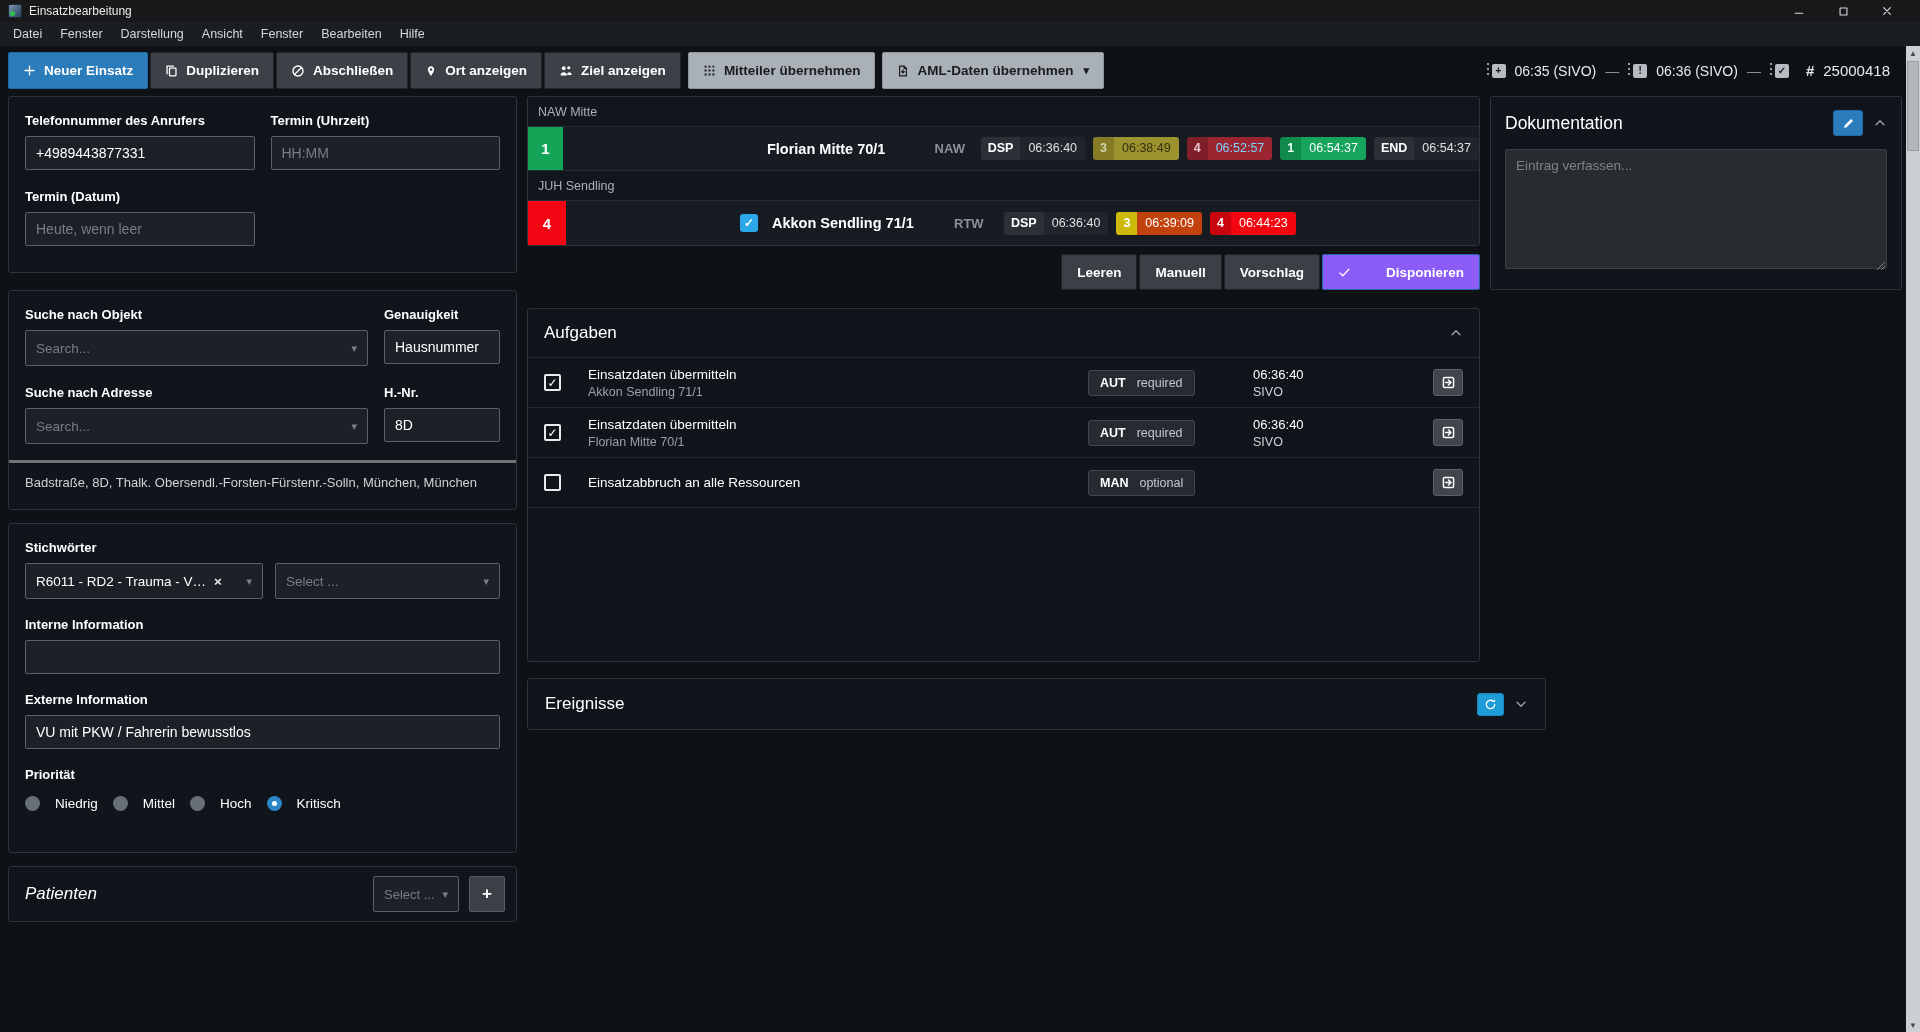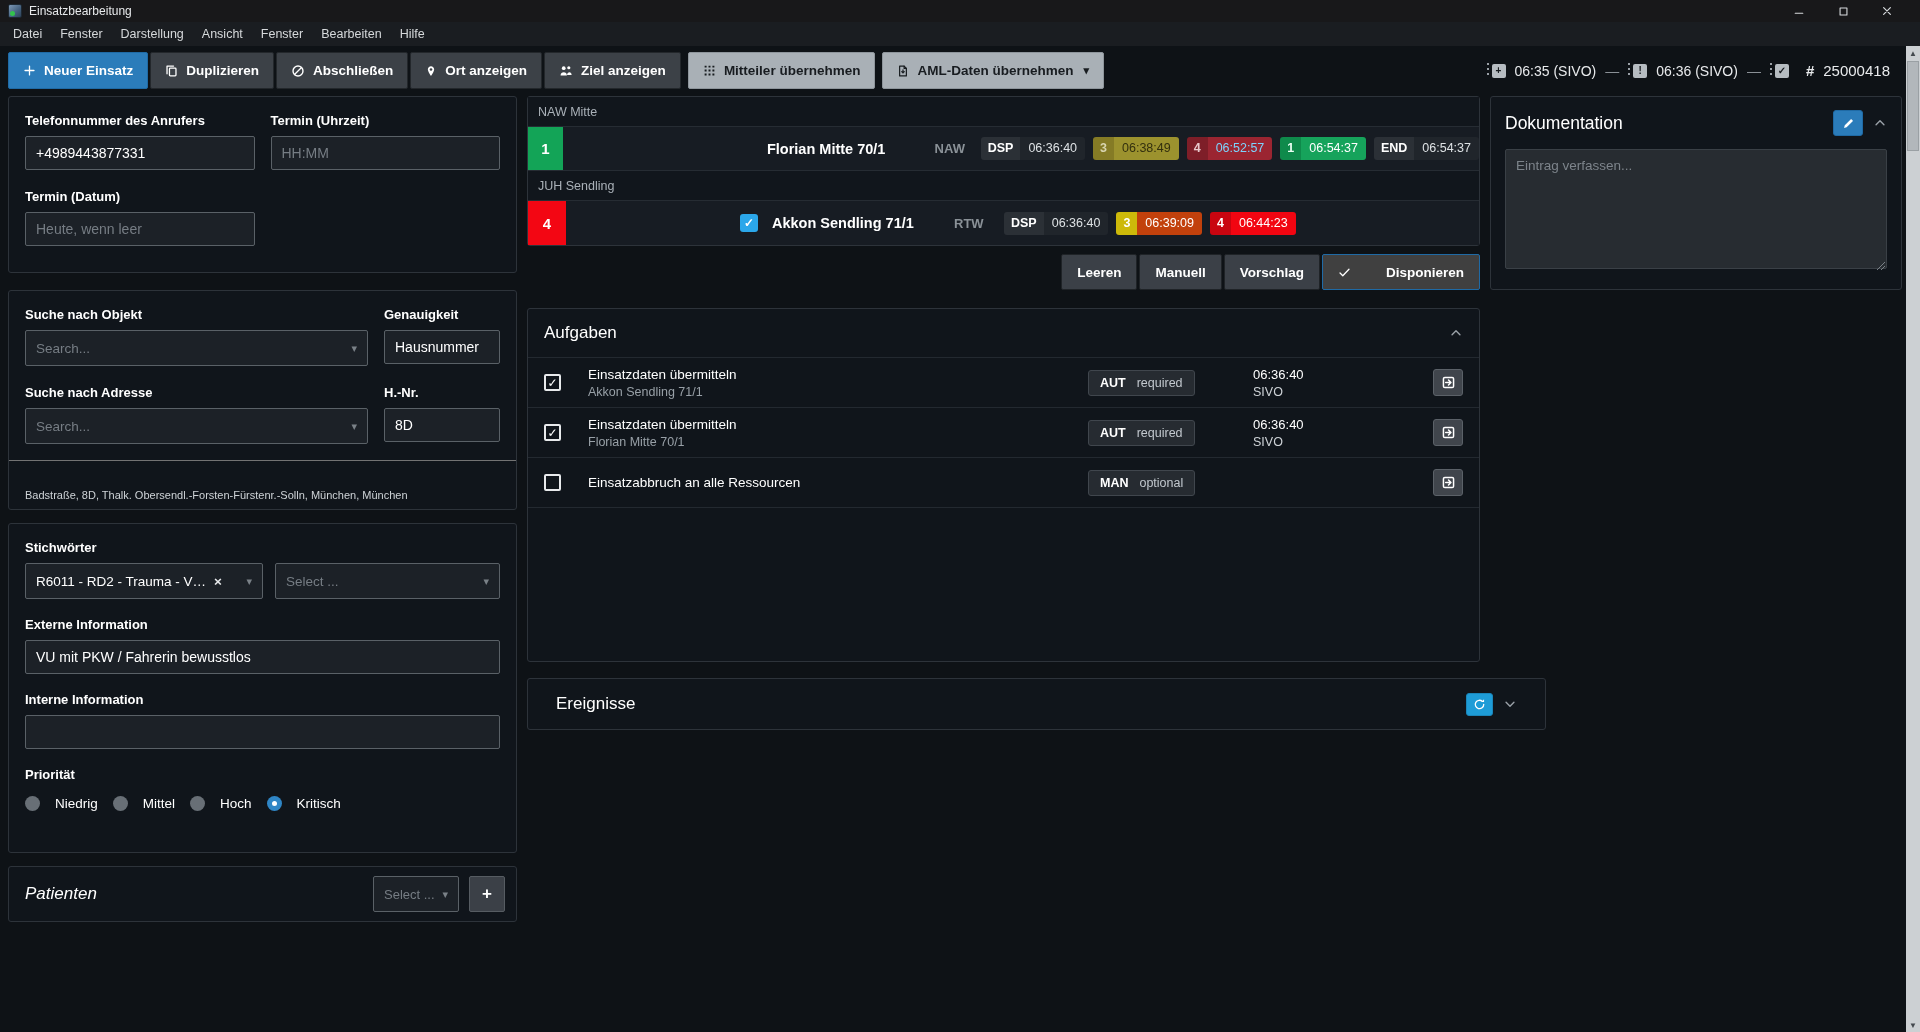--- a/index.html
+++ b/index.html
@@ -48,21 +48,21 @@
   .tinput::placeholder { color:#767d84; }
   .fake-select { height:36px; background:#1c2127; border:1px solid #5a6167; border-radius:2px;
     display:flex; align-items:center; padding:0 10px; gap:6px; font-size:13.5px; }
   .fake-select .ph { color:#767d84; }
   .fake-select .sel-caret { margin-left:auto; color:#7a8187; font-size:11px; }
   
   #caller-panel { left:8px; top:96px; width:509px; height:177px; padding:16px; }
   #caller-grid { display:grid; grid-template-columns:1fr 1fr; column-gap:16px; row-gap:19px; }
   #location-panel { left:8px; top:290px; width:509px; height:220px; }
   #loc-top { padding:16px; display:grid; grid-template-columns:1fr 116px; column-gap:16px; row-gap:19px; }
-  #loc-addr { border-top:1px solid #737373; padding:28px 16px; font-size:11px; color:#ced3d7; }
+  #loc-addr { border-top:3px solid #737373; padding:12px 16px; font-size:13px; color:#ced3d7; }
   #details-panel { left:8px; top:523px; width:509px; height:330px; padding:16px; }
   .drow { margin-bottom:18px; }
   #keyword-row { display:flex; gap:12px; }
   #keyword-chipbox { width:238px; }
   #keyword-chipbox .chiptext { white-space:nowrap; overflow:hidden; text-overflow:ellipsis; max-width:172px; }
   #keyword-chipbox .remove { font-weight:700; color:#e8eaec; }
   #keyword-select2 { flex:1; }
   #priority-row { display:flex; gap:15px; align-items:center; margin-top:14px; }
   .radio-item { display:flex; align-items:center; gap:15px; font-size:13.5px; }
   .radio { width:15px; height:15px; border-radius:50%; background:#686f76; position:relative; flex:none; }
@@ -104,21 +104,21 @@
   .chip.yellow .chip-time { background:#c2410c; color:#fff; }
   .chip.red .chip-code { background:#c90510; color:#fff; }
   .chip.red .chip-time { background:#f20511; color:#fff; }
   .chip.yellow-muted .chip-code { background:#857b25; color:#d9d5b0; }
   .chip.yellow-muted .chip-time { background:#9c922e; color:#33300e; }
   .chip.red-muted .chip-code { background:#7e1e28; color:#e9c9cc; }
   .chip.red-muted .chip-time { background:#9b2531; color:#7dd3fc; }
   #action-row { position:absolute; left:527px; top:254px; width:953px; display:flex; justify-content:flex-end; gap:2px; }
   .abtn { height:36px; padding:0 15px; background:#3b4047; border:1px solid #1f2327; border-radius:2px;
     color:#fff; font-size:13.5px; font-weight:600; font-family:inherit; display:flex; align-items:center; gap:8px; }
-  .abtn.primary { background:#404040; border-color:#1f6aa5;gap:35px; }
+  .abtn.primary { background:#8b5cf6; border-color:#1f6aa5;gap:35px; }
   
   #tasks-panel { left:527px; top:308px; width:953px; height:354px; }
   .panel-header { height:48px; display:flex; align-items:center; padding:0 16px; }
   .panel-title { font-size:17px; }
   .hdr-right { margin-left:auto; display:flex; align-items:center; gap:10px; color:#9aa1a8; }
   #task-rows { border-top:1px solid #232930; }
   .task-row { height:50px; display:flex; align-items:center; padding:0 16px; border-bottom:1px solid #232930; }
   .checkbox { width:17px; height:17px; border:2px solid #e8eaec; border-radius:2px; display:flex;
     align-items:center; justify-content:center; font-size:12px; color:#fff; flex:none; }
   .task-text { width:500px; margin-left:27px; }
@@ -128,21 +128,21 @@
   .task-pill { display:inline-flex; align-items:center; gap:11px; background:#262b31; border:1px solid #40464d;
     border-radius:3px; padding:5px 11px; }
   .pill-mode { font-size:12.5px; font-weight:700; }
   .pill-req { font-size:12.5px; color:#c3c9cf; }
   .task-time-col { width:180px; }
   .task-time { font-size:13px; }
   .task-src { font-size:12.5px; color:#ced3d7; margin-top:3px; }
   .task-arrow { width:30px; height:27px; background:#40454c; border:1px solid #5b6168; border-radius:3px;
     color:#fff; display:flex; align-items:center; justify-content:center; }
   
-  #events-panel { left:527px; top:678px; width:1019px; height:52px; display:flex; align-items:center; padding:0 28px; }
+  #events-panel { left:527px; top:678px; width:1019px; height:52px; display:flex; align-items:center; padding:0 17px; }
   #events-refresh { width:27px; height:23px; background:#1e9cd7; border:1px solid #1a86ba; border-radius:3px;
     color:#fff; display:flex; align-items:center; justify-content:center; }
   #docs-panel { left:1490px; top:96px; width:412px; height:194px; }
   #docs-header { height:52px; display:flex; align-items:center; padding:0 14px; }
   #docs-title { font-size:17.5px; }
   #docs-pencil { width:30px; height:26px; background:#2b7cba; border:1px solid #1f6aa5; border-radius:3px;
     color:#fff; display:flex; align-items:center; justify-content:center; }
   #docs-body { position:relative; padding:0 14px; }
   #docs-textarea { width:100%; height:120px; background:#272c31; border:1px solid #3a4046; border-radius:2px;
     resize:none; color:#e8eaec; font-family:inherit; font-size:13.5px; padding:8px 10px; }
@@ -331,26 +331,26 @@
         <span class="remove">×</span>
         <span class="sel-caret">▾</span>
       </div>
       <div class="fake-select" id="keyword-select2">
         <span class="ph">Select ...</span>
         <span class="sel-caret">▾</span>
       </div>
     </div>
   </div>
   <div class="drow">
+    <label class="flabel">Interne Information</label>
+    <input class="tinput" value="" style="">
+  </div>
+  <div class="drow">
     <label class="flabel">Externe Information</label>
     <input class="tinput" value="VU mit PKW / Fahrerin bewusstlos" style="">
-  </div>
-  <div class="drow">
-    <label class="flabel">Interne Information</label>
-    <input class="tinput" value="" style="">
   </div>
   <div>
     <label class="flabel">Priorität</label>
     <div id="priority-row">
         <span class="radio-item">
           <span class="radio"></span>
           <span>Niedrig</span>
         </span>
         <span class="radio-item">
           <span class="radio"></span>

